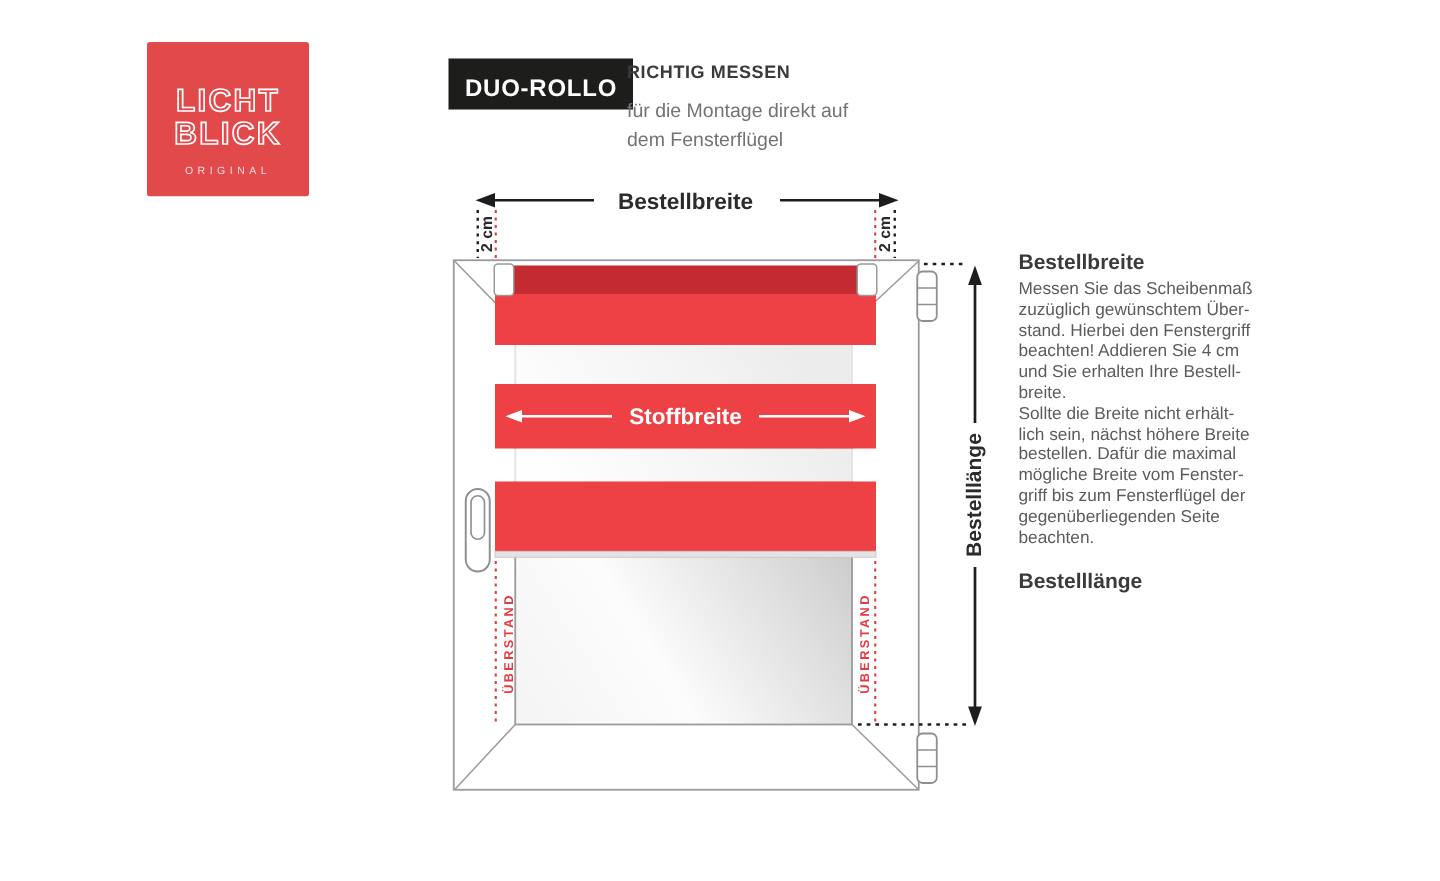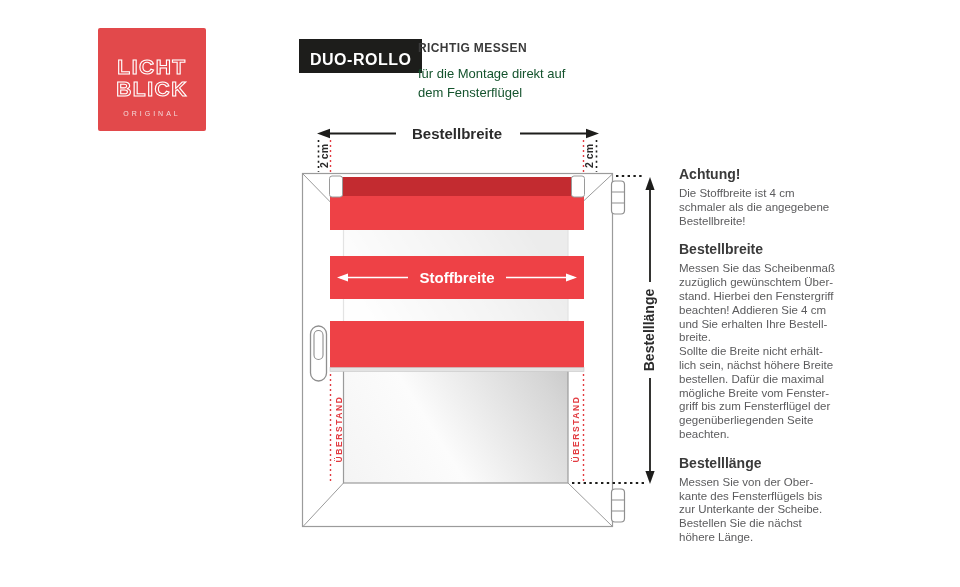--- a/index.html
+++ b/index.html
@@ -2,21 +2,21 @@
 <html><head>
 <meta charset="utf-8">
 <style>
   html,body{margin:0;padding:0;}
   body{width:960px;height:587px;background:#ffffff;font-family:"Liberation Sans",sans-serif;position:relative;overflow:hidden;}
   .abs{position:absolute;}
 
   
   .badge{left:299px;top:39px;background:#1d1d1b;color:#ffffff;font-size:16px;font-weight:bold;letter-spacing:.5px;padding:12px 11px 4px 11px;}
   .title{left:418px;top:41px;font-size:12px;font-weight:bold;letter-spacing:.4px;color:#3a3a3a;}
-  .subtitle{left:418px;top:64px;font-size:13px;color:#14532d;line-height:19px;white-space:pre-line;}
+  .subtitle{left:418px;top:64px;font-size:13px;color:#737373;line-height:19px;white-space:pre-line;}
 
   
   .info-col{left:679px;top:166px;width:210px;}
   .info-col h3{margin:0 0 5px 0;font-size:14px;font-weight:bold;color:#3a3a3a;}
   .info-col p{margin:0 0 13px 0;font-size:11.5px;color:#5b5b5d;line-height:13.8px;white-space:pre-line;}
 
   svg text{font-family:"Liberation Sans",sans-serif;}
 </style>
 </head>
 <body>
@@ -122,42 +122,31 @@
     <line x1="650" y1="187" x2="650" y2="282"></line>
     <line x1="650" y1="378" x2="650" y2="474"></line>
     <polygon points="650,177 645.4,190 654.6,190" stroke="none"></polygon>
     <polygon points="650,484 645.4,471 654.6,471" stroke="none"></polygon>
   </g>
   <text x="650" y="330" text-anchor="middle" dominant-baseline="middle" transform="rotate(-90 650 330)" font-size="14" font-weight="bold" fill="#2b2b2b">Bestelllänge</text>
 </svg>
 
 <div class="abs info-col">
   <section>
-    <h3>Achtung!</h3>
-    <p>Die Stoffbreite ist 4 cm
-schmaler als die angegebene
-Bestellbreite!</p>
-  </section>
-  <section>
     <h3>Bestellbreite</h3>
     <p>Messen Sie das Scheibenmaß
 zuzüglich gewünschtem Über-
 stand. Hierbei den Fenstergriff
 beachten! Addieren Sie 4 cm
 und Sie erhalten Ihre Bestell-
 breite.
 Sollte die Breite nicht erhält-
 lich sein, nächst höhere Breite
 bestellen. Dafür die maximal
 mögliche Breite vom Fenster-
 griff bis zum Fensterflügel der
 gegenüberliegenden Seite
 beachten.</p>
   </section>
   <section>
     <h3>Bestelllänge</h3>
-    <p>Messen Sie von der Ober-
-kante des Fensterflügels bis
-zur Unterkante der Scheibe.
-Bestellen Sie die nächst
-höhere Länge.</p>
   </section>
 </div>
 
 </body></html>

